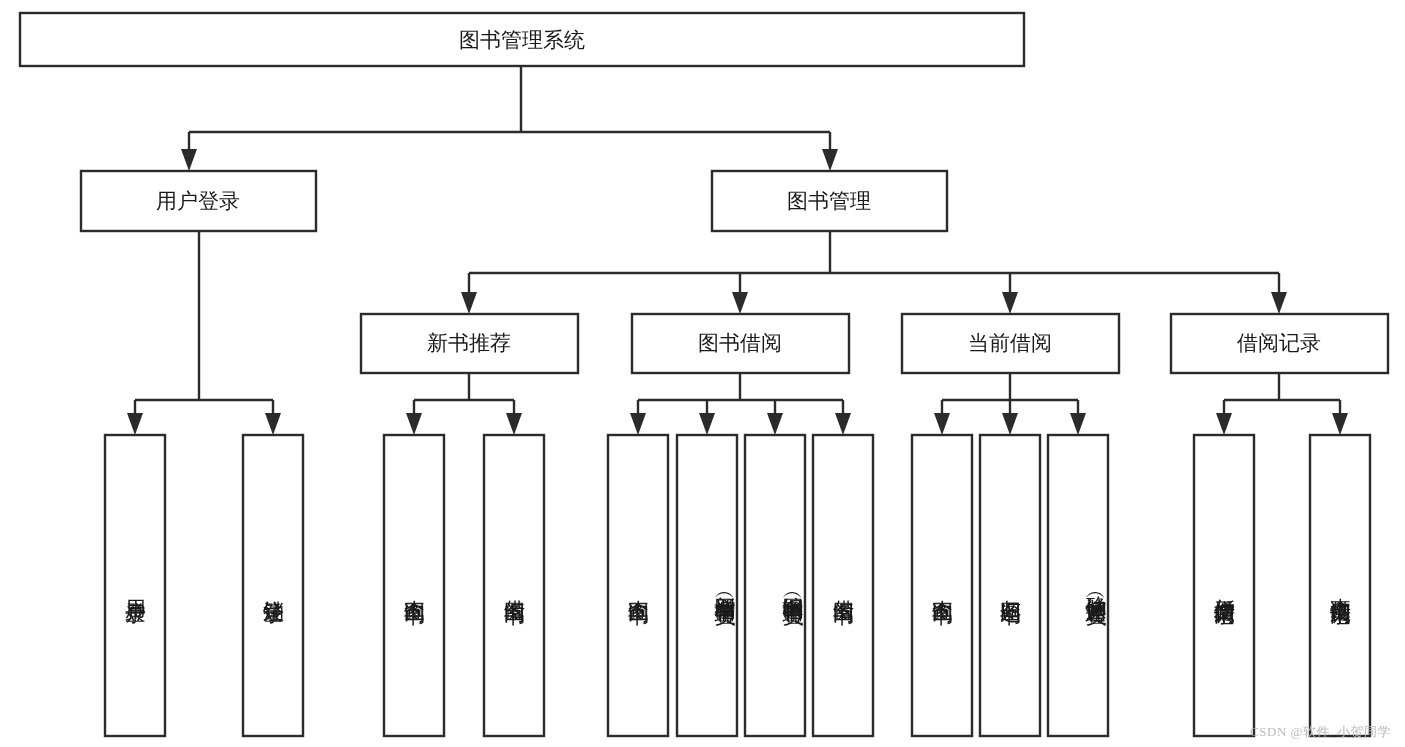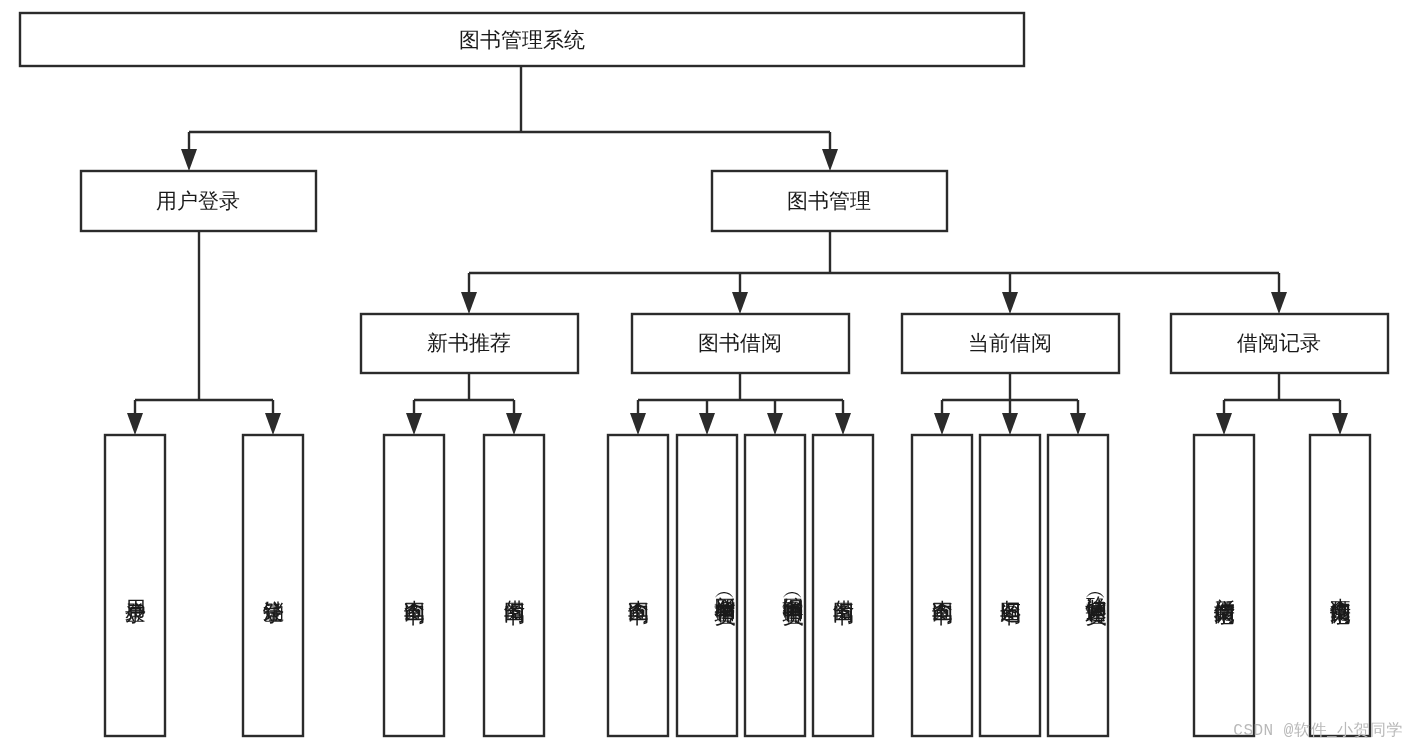--- a/index.html
+++ b/index.html
@@ -61,24 +61,24 @@
     font-family: "DejaVu Sans", "Liberation Sans", sans-serif;
     font-size: 21px;
     line-height: 1.18;
     letter-spacing: 1.5px;
     color: #1a1a1a;
     pointer-events: none;
     text-align: center;
   }
   .watermark {
     position: absolute;
-    right: 2px;
+    right: 14px;
     bottom: 6px;
-    font-family: Liberation Mono, monospace;
-    font-size: 16px;
+    font-family: Liberation Serif, serif;
+    font-size: 13px;
     color: #b9b9b9;
     letter-spacing: 0.5px;
     white-space: pre;
   }
 </style>
 </head>
 <body>
 
 <div id="diagram-root">
 

